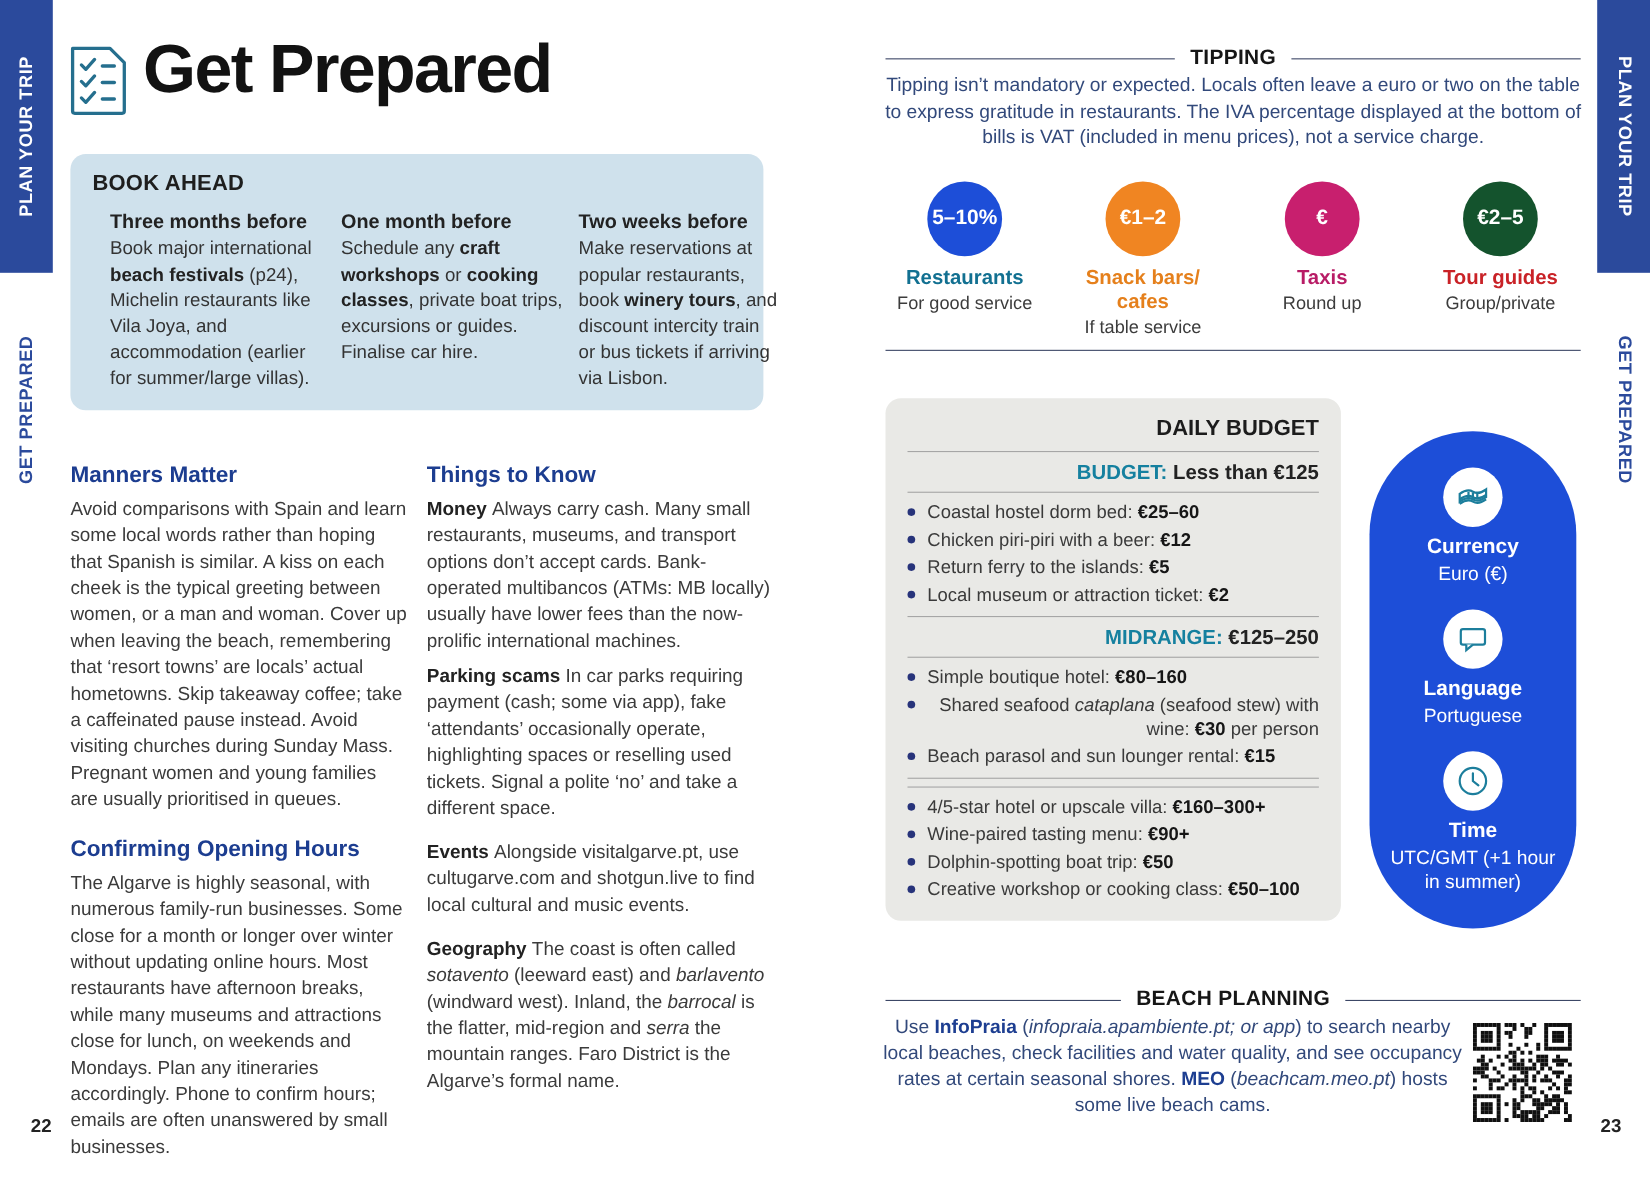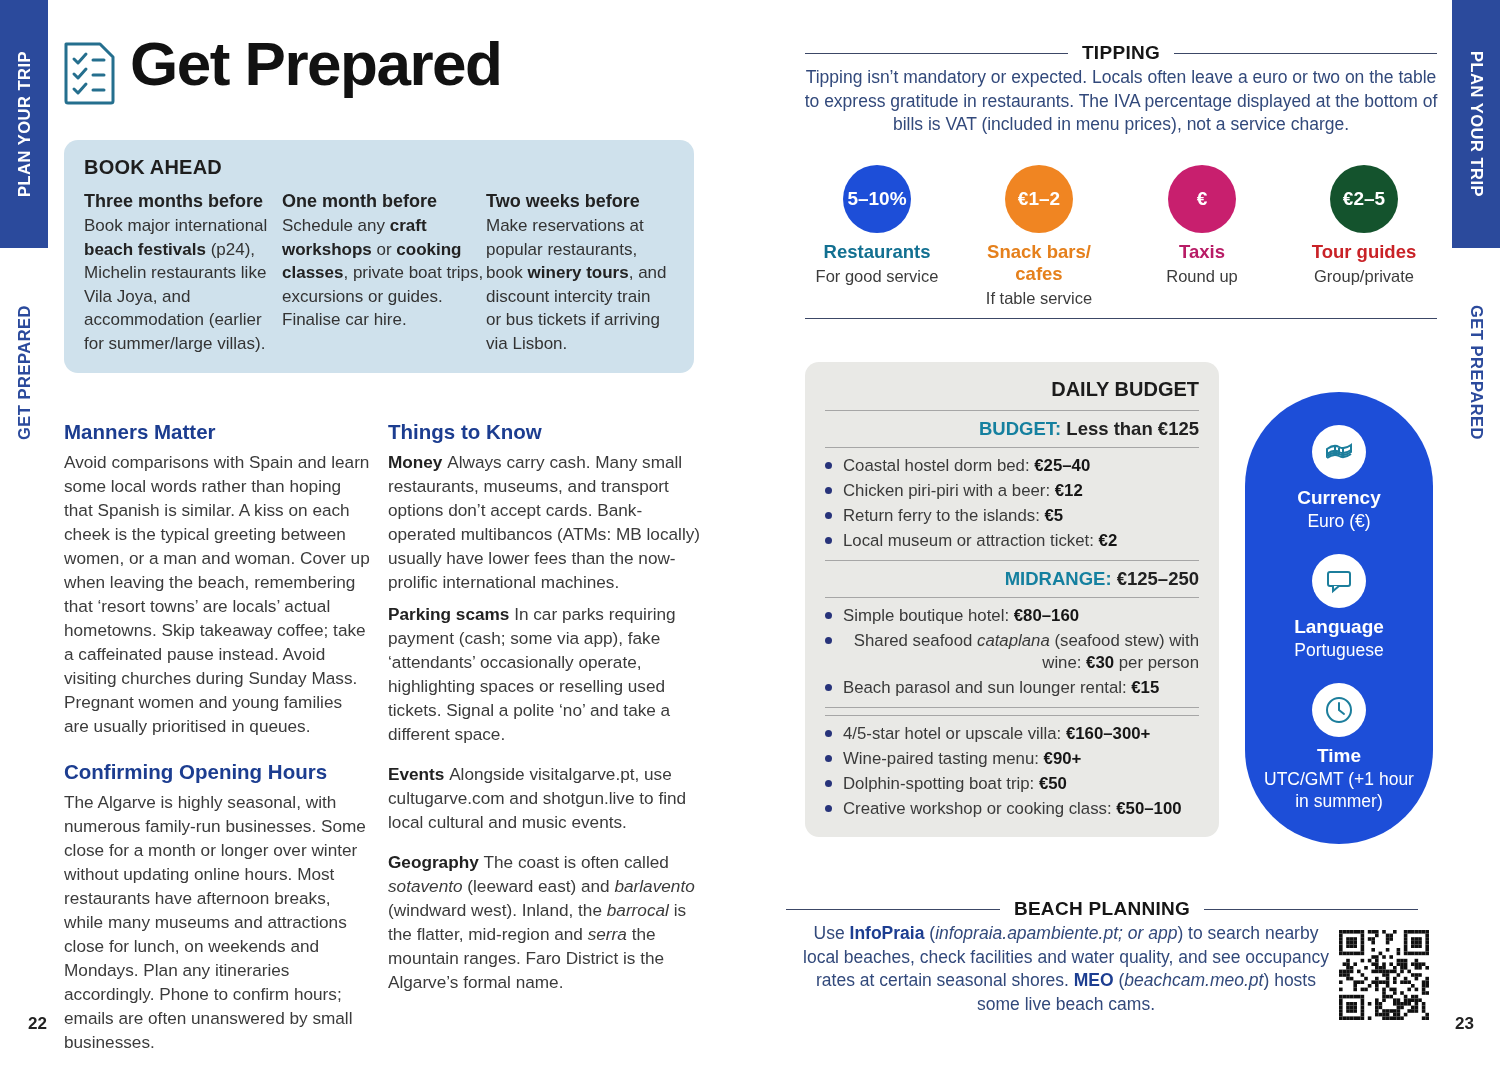--- a/index.html
+++ b/index.html
@@ -13,21 +13,21 @@
   .sb-blue{width:48px;height:248px;background:#2b4a9c;display:flex;align-items:center;justify-content:center;}
   .sb-get{width:48px;height:232px;display:flex;align-items:center;justify-content:center;color:#2b4a9c;}
   .vtext-up{writing-mode:vertical-rl;transform:rotate(180deg);font-weight:700;font-size:16.5px;letter-spacing:.5px;white-space:nowrap;}
   .vtext-down{writing-mode:vertical-rl;font-weight:700;font-size:16.5px;letter-spacing:.5px;white-space:nowrap;}
   .sb-blue span{color:#ffffff;}
 
   
   h1.title{margin:0;font-size:62px;font-weight:800;letter-spacing:-1.5px;color:#121212;}
   .book-ahead{width:630px;background:#cfe1ec;border-radius:14px;padding:16px 20px 18px 20px;box-sizing:border-box;}
   .ba-title{font-size:20px;font-weight:800;color:#1e1e1e;margin-bottom:12px;letter-spacing:.2px;}
-  .ba-grid{display:grid;grid-template-columns:198px 204px 182px;column-gap:0;}
+  .ba-grid{display:grid;grid-template-columns:198px 204px 182px;column-gap:12px;margin-left:16px;}
   .ba-head{font-size:18px;font-weight:700;color:#222;margin-bottom:2px;}
   .ba-body{font-size:17px;line-height:23.5px;color:#333;}
   .ba-body .b{color:#222;}
 
   .txtcol{font-size:17.2px;line-height:24px;color:#3b3b3b;}
   .sec-head{font-size:20.5px;font-weight:700;color:#1c3d90;margin:0 0 6px 0;}
   .para{margin:0 0 22px 0;}
   .para .b{color:#222;}
 
   
@@ -172,21 +172,21 @@
     <div class="bud-title">DAILY BUDGET</div>
     <div class="bud-rule"></div>
 
     <div class="tier-head">
       <span class="lbl">BUDGET:</span><span class="rng"> Less than €125</span>
     </div>
     <div class="bud-rule"></div>
     <div class="bud-items">
       <div class="bud-item">
           <span class="dot"></span>
-          <span><span>Coastal hostel dorm bed: </span><span class="b">€25–40</span></span>
+          <span><span>Coastal hostel dorm bed: </span><span class="b">€25–60</span></span>
         </div>
       <div class="bud-item">
           <span class="dot"></span>
           <span><span>Chicken piri-piri with a beer: </span><span class="b">€12</span></span>
         </div>
       <div class="bud-item">
           <span class="dot"></span>
           <span><span>Return ferry to the islands: </span><span class="b">€5</span></span>
         </div>
       <div class="bud-item">
@@ -267,21 +267,21 @@
         <svg width="34" height="34" viewBox="0 0 34 34" fill="none" stroke="#1c7e9c" stroke-width="2">
           <circle cx="17" cy="17" r="12"></circle>
           <path d="M17 10 v7 l5 4" stroke-linecap="round"></path>
         </svg>
       </div>
       <div class="fact-lab">Time</div>
       <div class="fact-val">UTC/GMT (+1 hour in summer)</div>
     </div>
   </div>
 
-  <div class="abs rule-header" style="left:786px;top:898px;width:632px;">
+  <div class="abs rule-header" style="left:805px;top:898px;width:632px;">
     <div class="line"></div>
     <span class="t">BEACH PLANNING</span>
     <div class="line"></div>
   </div>
   <div class="abs beach-text" style="left:799px;top:922px;width:534px;"><span>Use </span><span class="b" style="color: rgb(29, 62, 145);">InfoPraia</span><span> (</span><span class="i">infopraia.apambiente.pt; or app</span><span>) to search nearby local beaches, check facilities and water quality, and see occupancy rates at certain seasonal shores. </span><span class="b" style="color: rgb(29, 62, 145);">MEO</span><span> (</span><span class="i">beachcam.meo.pt</span><span>) hosts some live beach cams.</span></div>
   <div class="abs" style="left:1339px;top:930px;">
       <svg width="90" height="90" viewBox="0 0 90 90" fill="#101010">
         <rect x="0.0" y="0.0" width="3.6" height="3.6"></rect>
         <rect x="3.6" y="0.0" width="3.6" height="3.6"></rect>
         <rect x="7.2" y="0.0" width="3.6" height="3.6"></rect>

